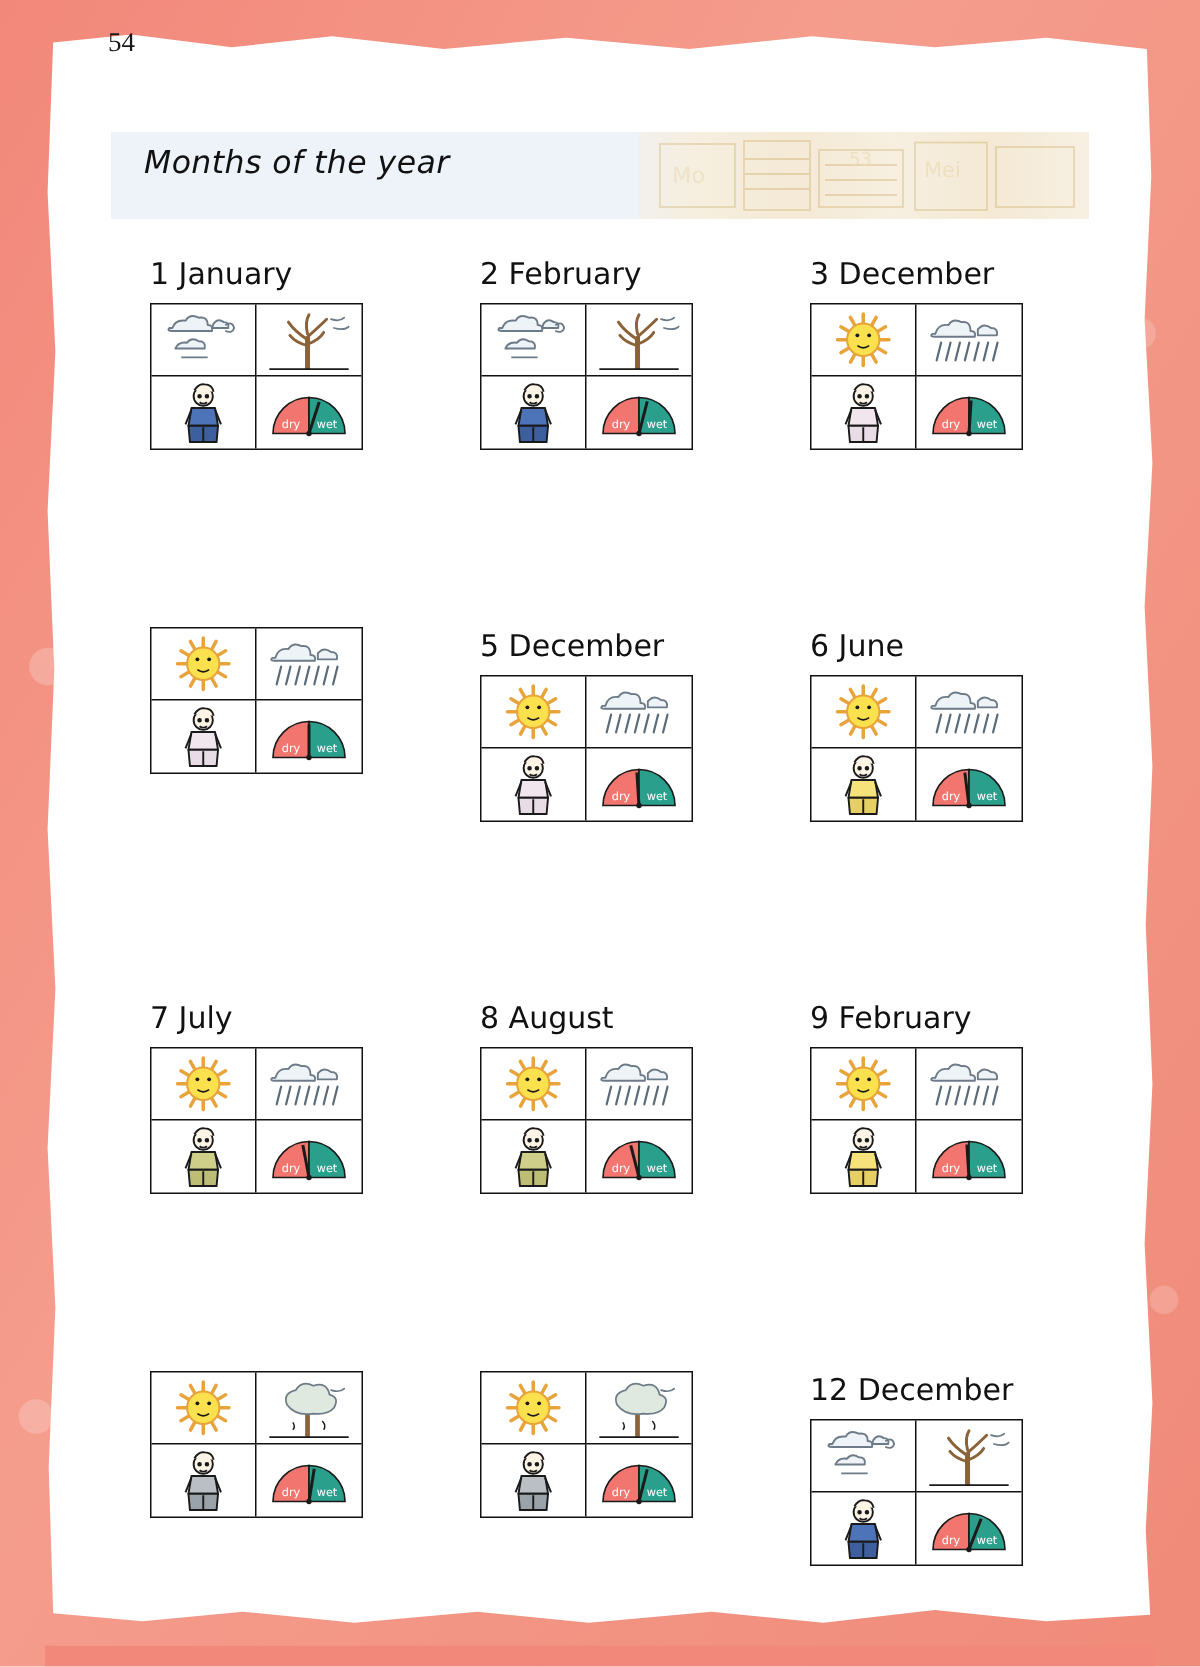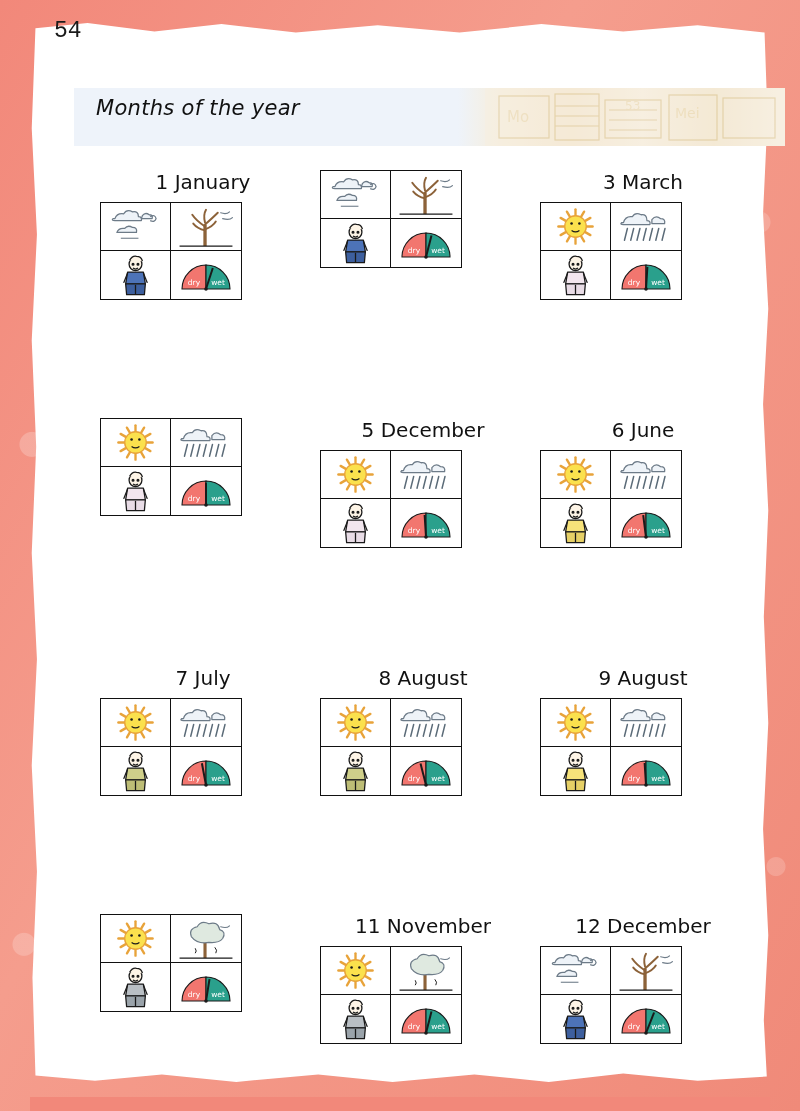--- a/index.html
+++ b/index.html
@@ -43,32 +43,32 @@
       99.5% 66%, 98.8% 76%, 99.5% 86%, 98.9% 94%, 99.3% 99.3%,
       90% 99.7%, 80% 99.0%, 70% 99.8%, 60% 99.1%, 49% 99.8%, 39% 99.1%,
       28% 99.8%, 18% 99.1%, 9% 99.7%, 1.0% 99.2%,
       0.6% 90%, 1.2% 80%, 0.5% 70%, 1.2% 60%, 0.5% 50%, 1.1% 40%,
       0.5% 30%, 1.2% 20%, 0.5% 10%
     );
   }
   
   .page-number {
     position: absolute;
-    left: 54px;
+    left: 72px;
     top: 18px;
-    font-size: 23px;
+    font-size: 18px;
     color: #1a1a1a;
-    font-family: Liberation Mono, monospace;
+    font-family: Liberation Serif, serif;
   }
   
   .title-band {
     position: absolute;
     left: 74px;
     top: 88px;
-    width: 711px;
+    width: 652px;
     height: 58px;
     background: linear-gradient(90deg,
         #eef3fa 0%, #eef3fa 54%,
         #f6eedd 60%, #f3e4c9 70%, #f7efe0 80%, #f1e3c6 90%, #f8f1e4 100%);
     overflow: hidden;
     text-align: right;
   }
   .band-art {
     position: absolute;
     right: 0;
@@ -94,21 +94,20 @@
     top: 170px;
     width: 660px;
     display: grid;
     grid-template-columns: repeat(3, 1fr);
     grid-auto-rows: 248px;
     row-gap: 0px;
     column-gap: 0px;
   }
   .month-card {
     position: relative;
-    text-align: center;
   }
   .month-label {
     font-size: 20px;
     color: #111;
     font-family: "DejaVu Sans", sans-serif;
     margin-left: 14px;
     margin-bottom: 8px;
     white-space: nowrap;
   }
   .pict {
@@ -224,20 +223,21 @@
               <path d="M35 14 A 24 24 0 0 1 59 38 L 35 38 Z" fill="#2aa08c" stroke="#1a1a1a" stroke-width="1.1"></path>
               <line x1="35" y1="38" x2="41.8" y2="17.0" stroke="#1a1a1a" stroke-width="2"></line>
               <circle cx="35" cy="38" r="1.8" fill="#1a1a1a"></circle>
               <text x="23" y="34" font-size="7.5" font-family="DejaVu Sans" fill="#ffffff" text-anchor="middle">dry</text>
               <text x="47" y="34" font-size="7.5" font-family="DejaVu Sans" fill="#ffffff" text-anchor="middle">wet</text>
             </svg>
           </div>
         </div>
       </div>
       <div class="month-card">
+        <div class="month-label">2 February</div>
         <div class="pict">
           <div class="cell">
             <svg viewBox="0 0 70 48" preserveAspectRatio="xMidYMid meet">
     <g fill="#eef3f8" stroke="#6d7b88" stroke-width="1.3" stroke-linejoin="round">
       <path d="M14 16 q2-6 9-5 q3-5 9-2 q6-1 6 5 q4 0 3 4 H14 q-4 0-2-2z"></path>
       <path d="M42 13 q3-4 7-1 q4 0 3 4 h-11z"></path>
       <path d="M16 30 q2-5 8-4 q3-4 8-1 q5 0 4 5 H16z"></path>
     </g>
     <path d="M50 14 q5-3 6 2 q-1 4-6 2" fill="none" stroke="#6d7b88" stroke-width="1.3"></path>
     <path d="M20 36 h18" stroke="#6d7b88" stroke-width="1.1" fill="none"></path>
@@ -282,21 +282,21 @@
               <path d="M35 14 A 24 24 0 0 1 59 38 L 35 38 Z" fill="#2aa08c" stroke="#1a1a1a" stroke-width="1.1"></path>
               <line x1="35" y1="38" x2="40.5" y2="16.6" stroke="#1a1a1a" stroke-width="2"></line>
               <circle cx="35" cy="38" r="1.8" fill="#1a1a1a"></circle>
               <text x="23" y="34" font-size="7.5" font-family="DejaVu Sans" fill="#ffffff" text-anchor="middle">dry</text>
               <text x="47" y="34" font-size="7.5" font-family="DejaVu Sans" fill="#ffffff" text-anchor="middle">wet</text>
             </svg>
           </div>
         </div>
       </div>
       <div class="month-card">
-        <div class="month-label">3 March</div>
+        <div class="month-label">3 December</div>
         <div class="pict">
           <div class="cell">
             <svg viewBox="0 0 70 48" preserveAspectRatio="xMidYMid meet">
               <line x1="46.0" y1="24.0" x2="52.5" y2="24.0" stroke="#e8a33a" stroke-width="2.4" stroke-linecap="round"></line>
               <line x1="44.5" y1="29.5" x2="50.2" y2="32.8" stroke="#e8a33a" stroke-width="2.4" stroke-linecap="round"></line>
               <line x1="40.5" y1="33.5" x2="43.8" y2="39.2" stroke="#e8a33a" stroke-width="2.4" stroke-linecap="round"></line>
               <line x1="35.0" y1="35.0" x2="35.0" y2="41.5" stroke="#e8a33a" stroke-width="2.4" stroke-linecap="round"></line>
               <line x1="29.5" y1="33.5" x2="26.3" y2="39.2" stroke="#e8a33a" stroke-width="2.4" stroke-linecap="round"></line>
               <line x1="25.5" y1="29.5" x2="19.8" y2="32.8" stroke="#e8a33a" stroke-width="2.4" stroke-linecap="round"></line>
               <line x1="24.0" y1="24.0" x2="17.5" y2="24.0" stroke="#e8a33a" stroke-width="2.4" stroke-linecap="round"></line>
@@ -677,21 +677,21 @@
               <path d="M35 14 A 24 24 0 0 1 59 38 L 35 38 Z" fill="#2aa08c" stroke="#1a1a1a" stroke-width="1.1"></path>
               <line x1="35" y1="38" x2="29.5" y2="16.6" stroke="#1a1a1a" stroke-width="2"></line>
               <circle cx="35" cy="38" r="1.8" fill="#1a1a1a"></circle>
               <text x="23" y="34" font-size="7.5" font-family="DejaVu Sans" fill="#ffffff" text-anchor="middle">dry</text>
               <text x="47" y="34" font-size="7.5" font-family="DejaVu Sans" fill="#ffffff" text-anchor="middle">wet</text>
             </svg>
           </div>
         </div>
       </div>
       <div class="month-card">
-        <div class="month-label">9 August</div>
+        <div class="month-label">9 February</div>
         <div class="pict">
           <div class="cell">
             <svg viewBox="0 0 70 48" preserveAspectRatio="xMidYMid meet">
               <line x1="46.0" y1="24.0" x2="52.5" y2="24.0" stroke="#e8a33a" stroke-width="2.4" stroke-linecap="round"></line>
               <line x1="44.5" y1="29.5" x2="50.2" y2="32.8" stroke="#e8a33a" stroke-width="2.4" stroke-linecap="round"></line>
               <line x1="40.5" y1="33.5" x2="43.8" y2="39.2" stroke="#e8a33a" stroke-width="2.4" stroke-linecap="round"></line>
               <line x1="35.0" y1="35.0" x2="35.0" y2="41.5" stroke="#e8a33a" stroke-width="2.4" stroke-linecap="round"></line>
               <line x1="29.5" y1="33.5" x2="26.3" y2="39.2" stroke="#e8a33a" stroke-width="2.4" stroke-linecap="round"></line>
               <line x1="25.5" y1="29.5" x2="19.8" y2="32.8" stroke="#e8a33a" stroke-width="2.4" stroke-linecap="round"></line>
               <line x1="24.0" y1="24.0" x2="17.5" y2="24.0" stroke="#e8a33a" stroke-width="2.4" stroke-linecap="round"></line>
@@ -809,21 +809,20 @@
               <path d="M35 14 A 24 24 0 0 1 59 38 L 35 38 Z" fill="#2aa08c" stroke="#1a1a1a" stroke-width="1.1"></path>
               <line x1="35" y1="38" x2="38.5" y2="16.2" stroke="#1a1a1a" stroke-width="2"></line>
               <circle cx="35" cy="38" r="1.8" fill="#1a1a1a"></circle>
               <text x="23" y="34" font-size="7.5" font-family="DejaVu Sans" fill="#ffffff" text-anchor="middle">dry</text>
               <text x="47" y="34" font-size="7.5" font-family="DejaVu Sans" fill="#ffffff" text-anchor="middle">wet</text>
             </svg>
           </div>
         </div>
       </div>
       <div class="month-card">
-        <div class="month-label">11 November</div>
         <div class="pict">
           <div class="cell">
             <svg viewBox="0 0 70 48" preserveAspectRatio="xMidYMid meet">
               <line x1="46.0" y1="24.0" x2="52.5" y2="24.0" stroke="#e8a33a" stroke-width="2.4" stroke-linecap="round"></line>
               <line x1="44.5" y1="29.5" x2="50.2" y2="32.8" stroke="#e8a33a" stroke-width="2.4" stroke-linecap="round"></line>
               <line x1="40.5" y1="33.5" x2="43.8" y2="39.2" stroke="#e8a33a" stroke-width="2.4" stroke-linecap="round"></line>
               <line x1="35.0" y1="35.0" x2="35.0" y2="41.5" stroke="#e8a33a" stroke-width="2.4" stroke-linecap="round"></line>
               <line x1="29.5" y1="33.5" x2="26.3" y2="39.2" stroke="#e8a33a" stroke-width="2.4" stroke-linecap="round"></line>
               <line x1="25.5" y1="29.5" x2="19.8" y2="32.8" stroke="#e8a33a" stroke-width="2.4" stroke-linecap="round"></line>
               <line x1="24.0" y1="24.0" x2="17.5" y2="24.0" stroke="#e8a33a" stroke-width="2.4" stroke-linecap="round"></line>

